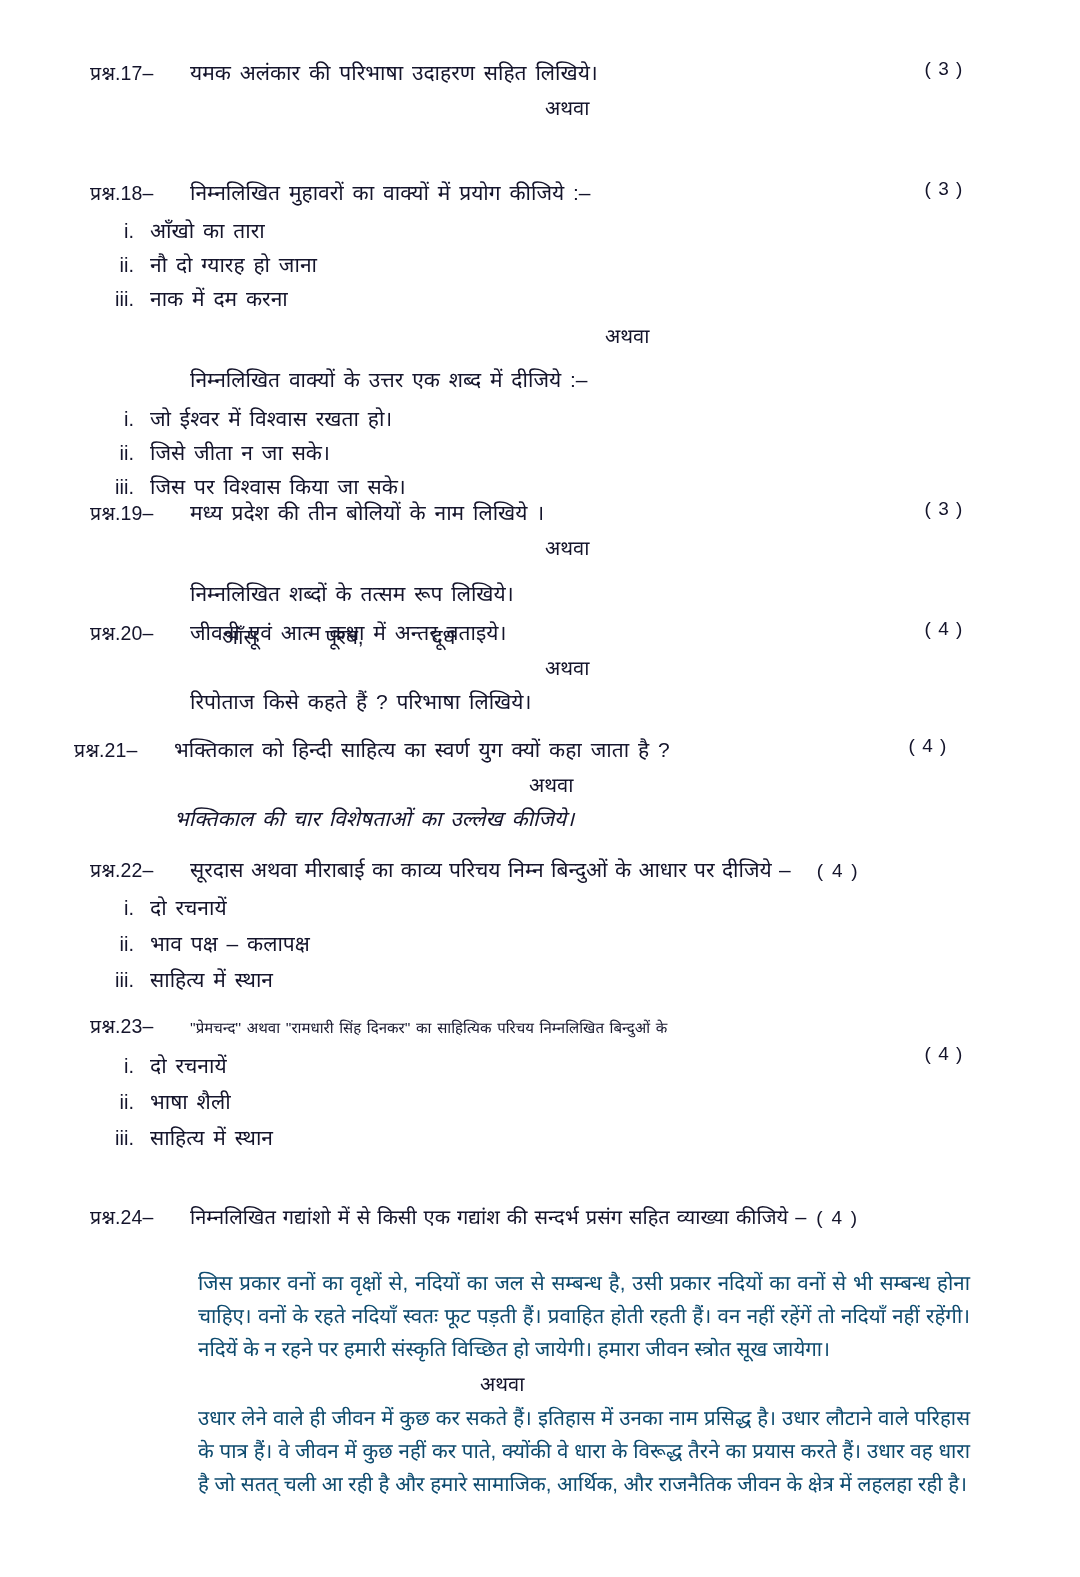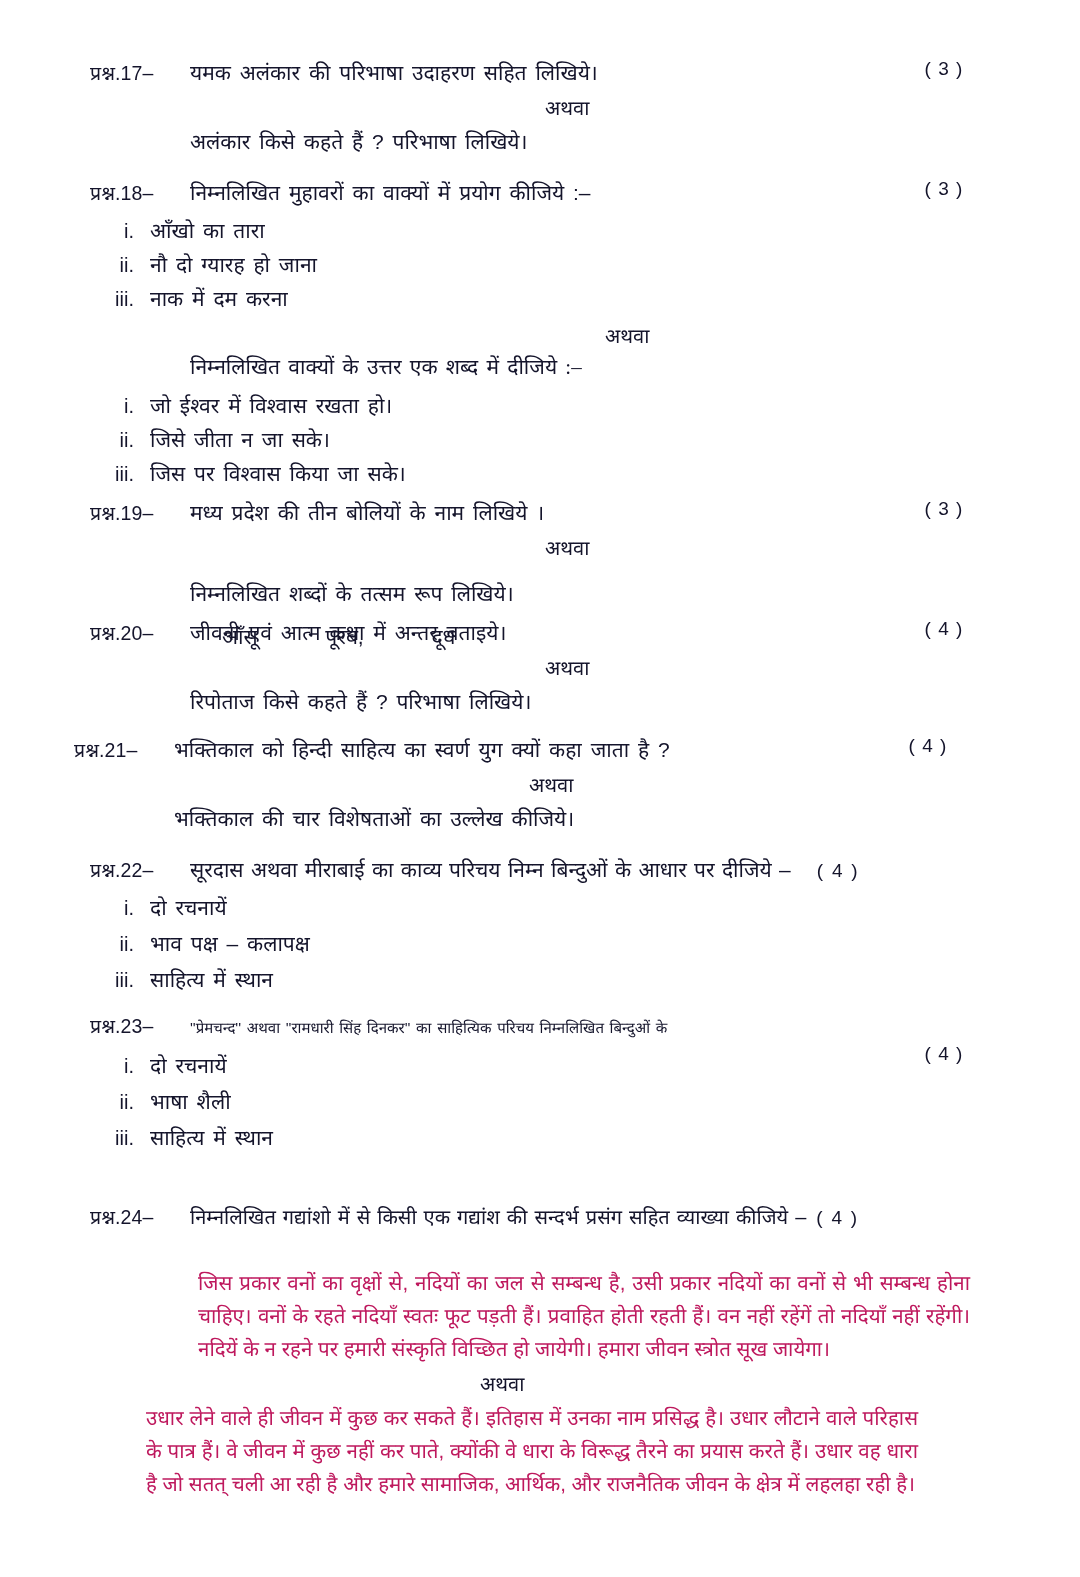--- a/index.html
+++ b/index.html
@@ -99,21 +99,21 @@
   .subtext {
     font-size: 21px;
     color: #14142b;
     word-spacing: 3px;
   }
 
   
   .passage {
     font-size: 20.5px;
     line-height: 1.62;
-    color: #be185d;
+    color: #0c4a6e;
     text-align: justify;
     text-justify: inter-word;
   }
   .wordlist {
     font-size: 21px;
     color: #14142b;
   }
   .wordlist span { display: inline-block; }
 </style>
 </head>
@@ -124,24 +124,20 @@
 
     <div class="qblock" style="position:absolute; left:90px; top:58px; width:900px;">
       <div class="qrow">
         <div class="qlabel">प्रश्न.17–</div>
         <div class="qtext">यमक अलंकार की परिभाषा उदाहरण सहित लिखिये।</div>
         <div class="marks">( 3 )</div>
       </div>
       <div style="margin-top:6px; padding-left:455px;">
         <span class="athava">अथवा</span>
       </div>
-      <div class="qrow" style="margin-top:6px;">
-        <div class="qlabel"></div>
-        <div class="qtext">अलंकार किसे कहते हैं ? परिभाषा लिखिये।</div>
-      </div>
     </div>
 
     <div class="qblock" style="position:absolute; left:90px; top:178px; width:900px;">
       <div class="qrow">
         <div class="qlabel">प्रश्न.18–</div>
         <div class="qtext">निम्नलिखित मुहावरों का वाक्यों में प्रयोग कीजिये :–</div>
         <div class="marks">( 3 )</div>
       </div>
 
       <div style="margin-top:8px;">
@@ -156,21 +152,21 @@
         <div class="subitem" style="margin-bottom:6px;">
           <div class="subnum">iii.</div>
           <div class="subtext">नाक में दम करना</div>
         </div>
       </div>
 
       <div style="margin-top:10px; padding-left:515px;">
         <span class="athava">अथवा</span>
       </div>
 
-      <div class="qrow" style="margin-top:3px;font-family:Liberation Serif, serif;">
+      <div class="qrow" style="margin-top:16px;">
         <div class="qlabel"></div>
         <div class="qtext">निम्नलिखित वाक्यों के उत्तर एक शब्द में दीजिये :–</div>
       </div>
 
       <div style="margin-top:8px;">
         <div class="subitem" style="margin-bottom:6px;">
           <div class="subnum">i.</div>
           <div class="subtext">जो ईश्वर में विश्वास रखता हो।</div>
         </div>
         <div class="subitem" style="margin-bottom:6px;">
@@ -223,21 +219,21 @@
 
     <div class="qblock" style="position:absolute; left:74px; top:735px; width:900px;">
       <div class="qrow">
         <div class="qlabel">प्रश्न.21–</div>
         <div class="qtext">भक्तिकाल को हिन्दी साहित्य का स्वर्ण युग क्यों कहा जाता है ?</div>
         <div class="marks">( 4 )</div>
       </div>
       <div style="margin-top:6px; padding-left:455px;">
         <span class="athava">अथवा</span>
       </div>
-      <div class="qrow" style="margin-top:6px;">
+      <div class="qrow" style="margin-top:6px;font-style:italic;">
         <div class="qlabel"></div>
         <div class="qtext">भक्तिकाल की चार विशेषताओं का उल्लेख कीजिये।</div>
       </div>
     </div>
 
     <div class="qblock" style="position:absolute; left:90px; top:855px; width:930px;">
       <div class="qrow">
         <div class="qlabel">प्रश्न.22–</div>
         <div class="qtext tight" style="white-space:nowrap;">
           <span>सूरदास अथवा मीराबाई का काव्य परिचय निम्न बिन्दुओं के आधार पर दीजिये –</span><span class="marks-inline">( 4 )</span>
@@ -291,17 +287,17 @@
           <span>निम्नलिखित गद्यांशो में से किसी एक गद्यांश की सन्दर्भ प्रसंग सहित व्याख्या कीजिये –</span><span class="marks-inline" style="margin-left:10px;">( 4 )</span>
         </div>
       </div>
 
       <div class="passage" style="margin-top:34px; margin-left:108px; width:772px;">जिस प्रकार वनों का वृक्षों से, नदियों का जल से सम्बन्ध है, उसी प्रकार नदियों का वनों से भी सम्बन्ध होना चाहिए। वनों के रहते नदियाँ स्वतः फूट पड़ती हैं। प्रवाहित होती रहती हैं। वन नहीं रहेंगें तो नदियाँ नहीं रहेंगी। नदियें के न रहने पर हमारी संस्कृति विच्छित हो जायेगी। हमारा जीवन स्त्रोत सूख जायेगा।</div>
 
       <div style="margin-top:4px; padding-left:390px;">
         <span class="athava">अथवा</span>
       </div>
 
-      <div class="passage" style="margin-top:4px; margin-left:56px; width:772px;">उधार लेने वाले ही जीवन में कुछ कर सकते हैं। इतिहास में उनका नाम प्रसिद्ध है। उधार लौटाने वाले परिहास के पात्र हैं। वे जीवन में कुछ नहीं कर पाते, क्योंकी वे धारा के विरूद्ध तैरने का प्रयास करते हैं। उधार वह धारा है जो सतत् चली आ रही है और हमारे सामाजिक, आर्थिक, और राजनैतिक जीवन के क्षेत्र में लहलहा रही है।</div>
+      <div class="passage" style="margin-top:4px; margin-left:108px; width:772px;">उधार लेने वाले ही जीवन में कुछ कर सकते हैं। इतिहास में उनका नाम प्रसिद्ध है। उधार लौटाने वाले परिहास के पात्र हैं। वे जीवन में कुछ नहीं कर पाते, क्योंकी वे धारा के विरूद्ध तैरने का प्रयास करते हैं। उधार वह धारा है जो सतत् चली आ रही है और हमारे सामाजिक, आर्थिक, और राजनैतिक जीवन के क्षेत्र में लहलहा रही है।</div>
     </div>
 
   </div>
 </div>
 
 </body></html>

